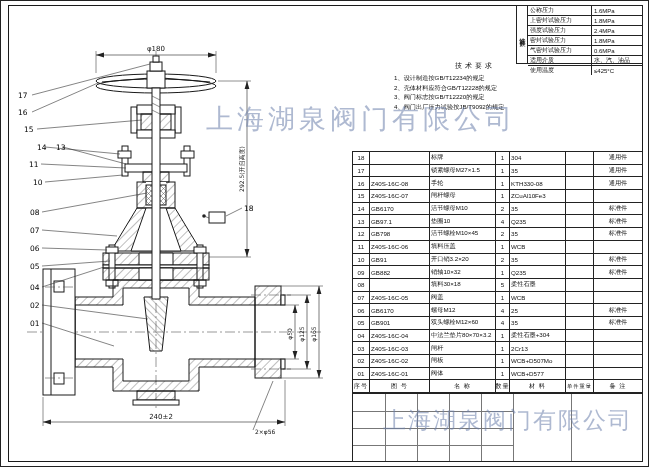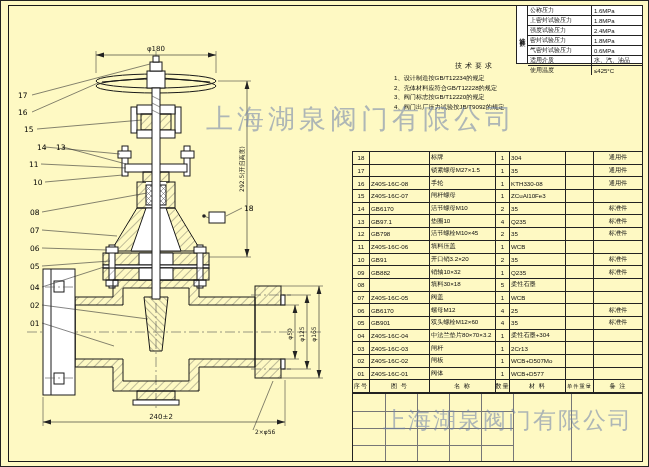--- a/index.html
+++ b/index.html
@@ -1,17 +1,17 @@
 <!DOCTYPE html>
 <html><head>
 <meta charset="utf-8">
 <style>
   *{margin:0;padding:0;box-sizing:border-box}
   html,body{background:#e8e8e8}
-  .sheet{position:relative;width:649px;height:467px;background:#fef9c3;border:1px solid #222;
+  .sheet{position:relative;width:649px;height:467px;background:#ffffff;border:1px solid #222;
          font-family:"Liberation Sans","DejaVu Sans",sans-serif;color:#111;overflow:hidden}
   .frame{position:absolute;left:7px;top:4px;width:635px;height:457px;border:1.5px solid #1a1a1a}
 
   
   .perf{position:absolute;top:4px;left:515px;width:127px;height:59px;display:flex;border:1px solid #222;background:#fff;z-index:2}
   .perf-strip{width:11px;border-right:1px solid #222;writing-mode:vertical-rl;text-orientation:upright;
               font-size:6px;display:flex;align-items:center;justify-content:center;letter-spacing:1px}
   .perf-rows{flex:1;display:flex;flex-direction:column}
   .perf-row{flex:1;display:flex;border-bottom:1px solid #222}
   .perf-row:last-child{border-bottom:none}

